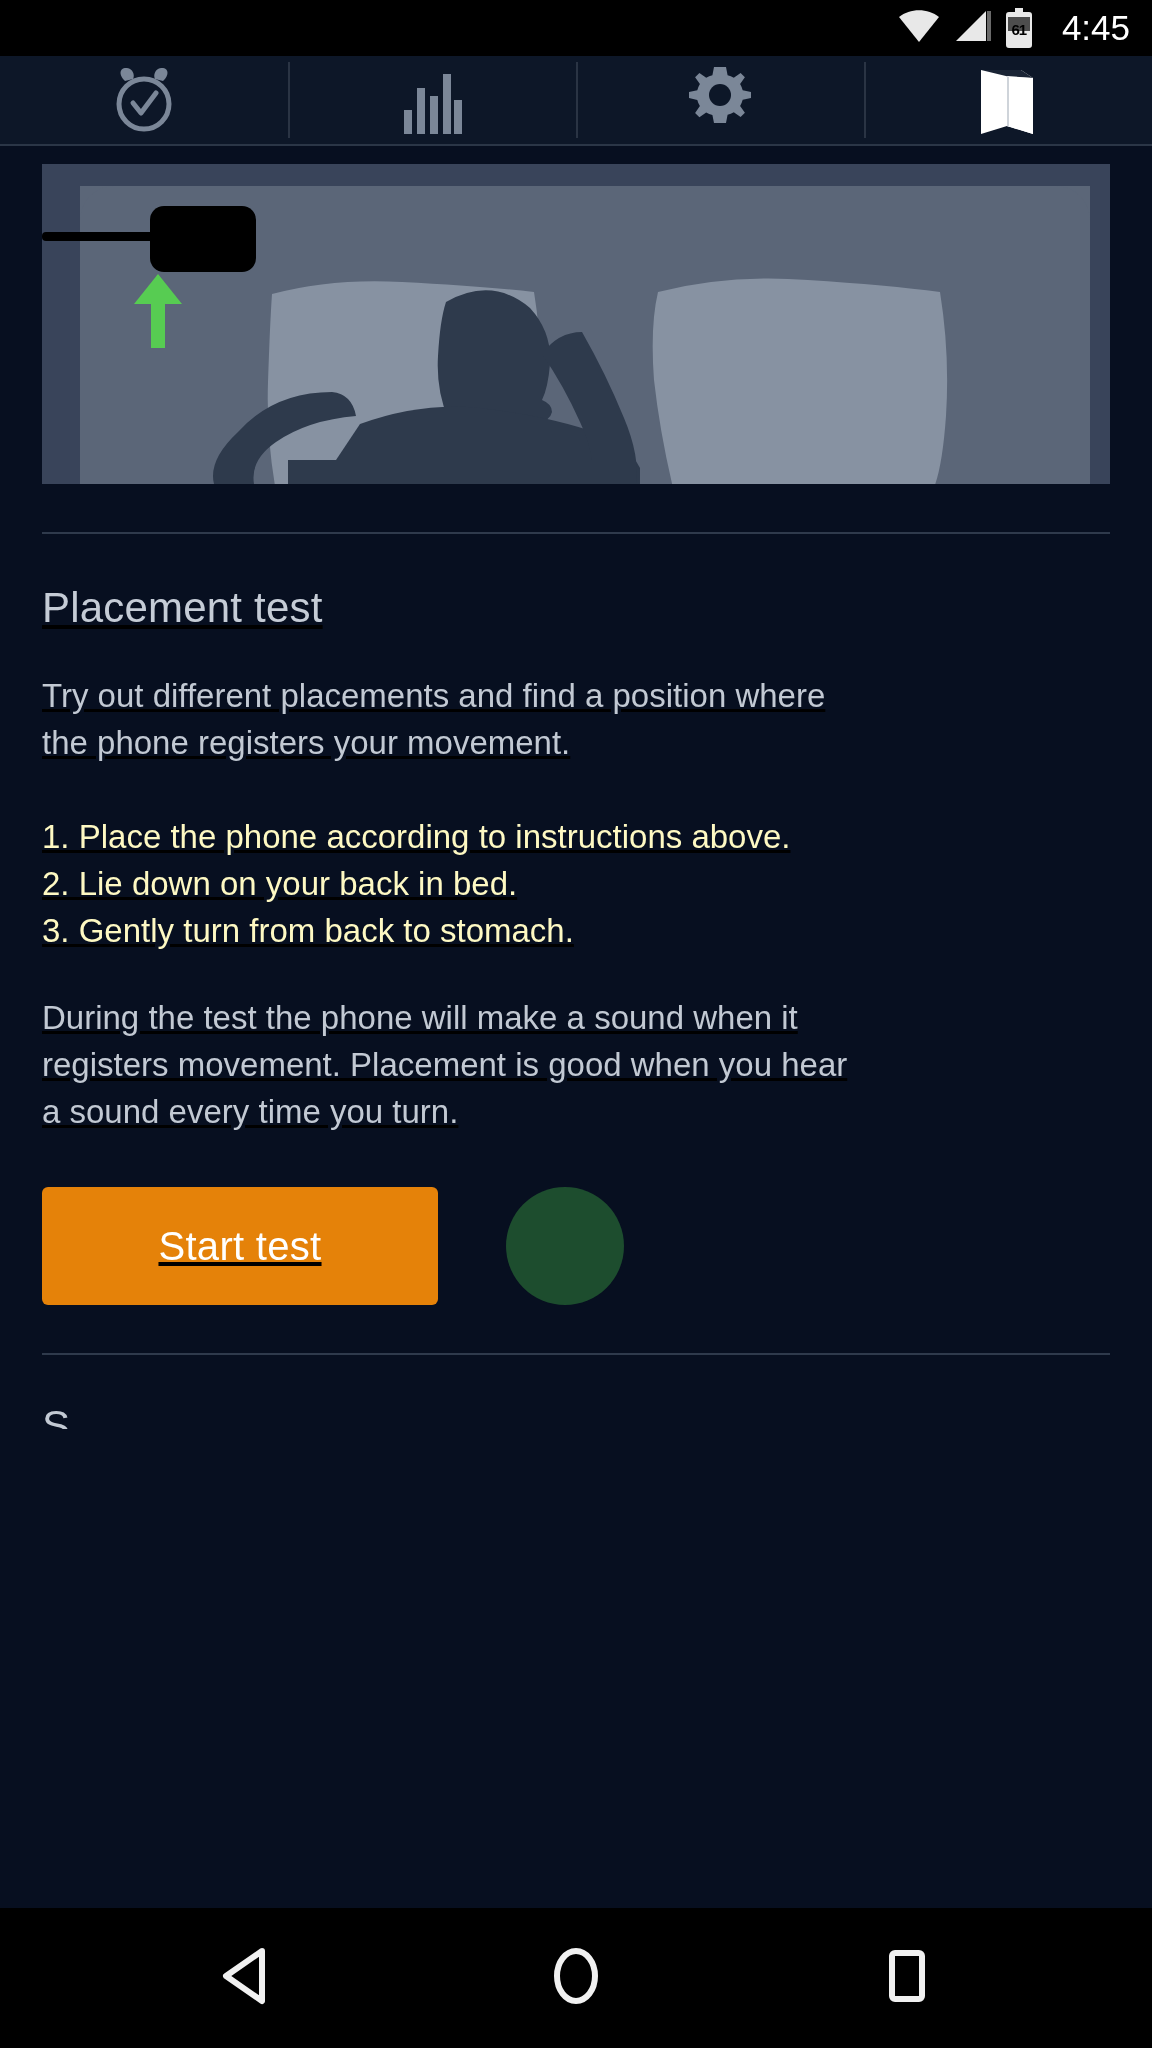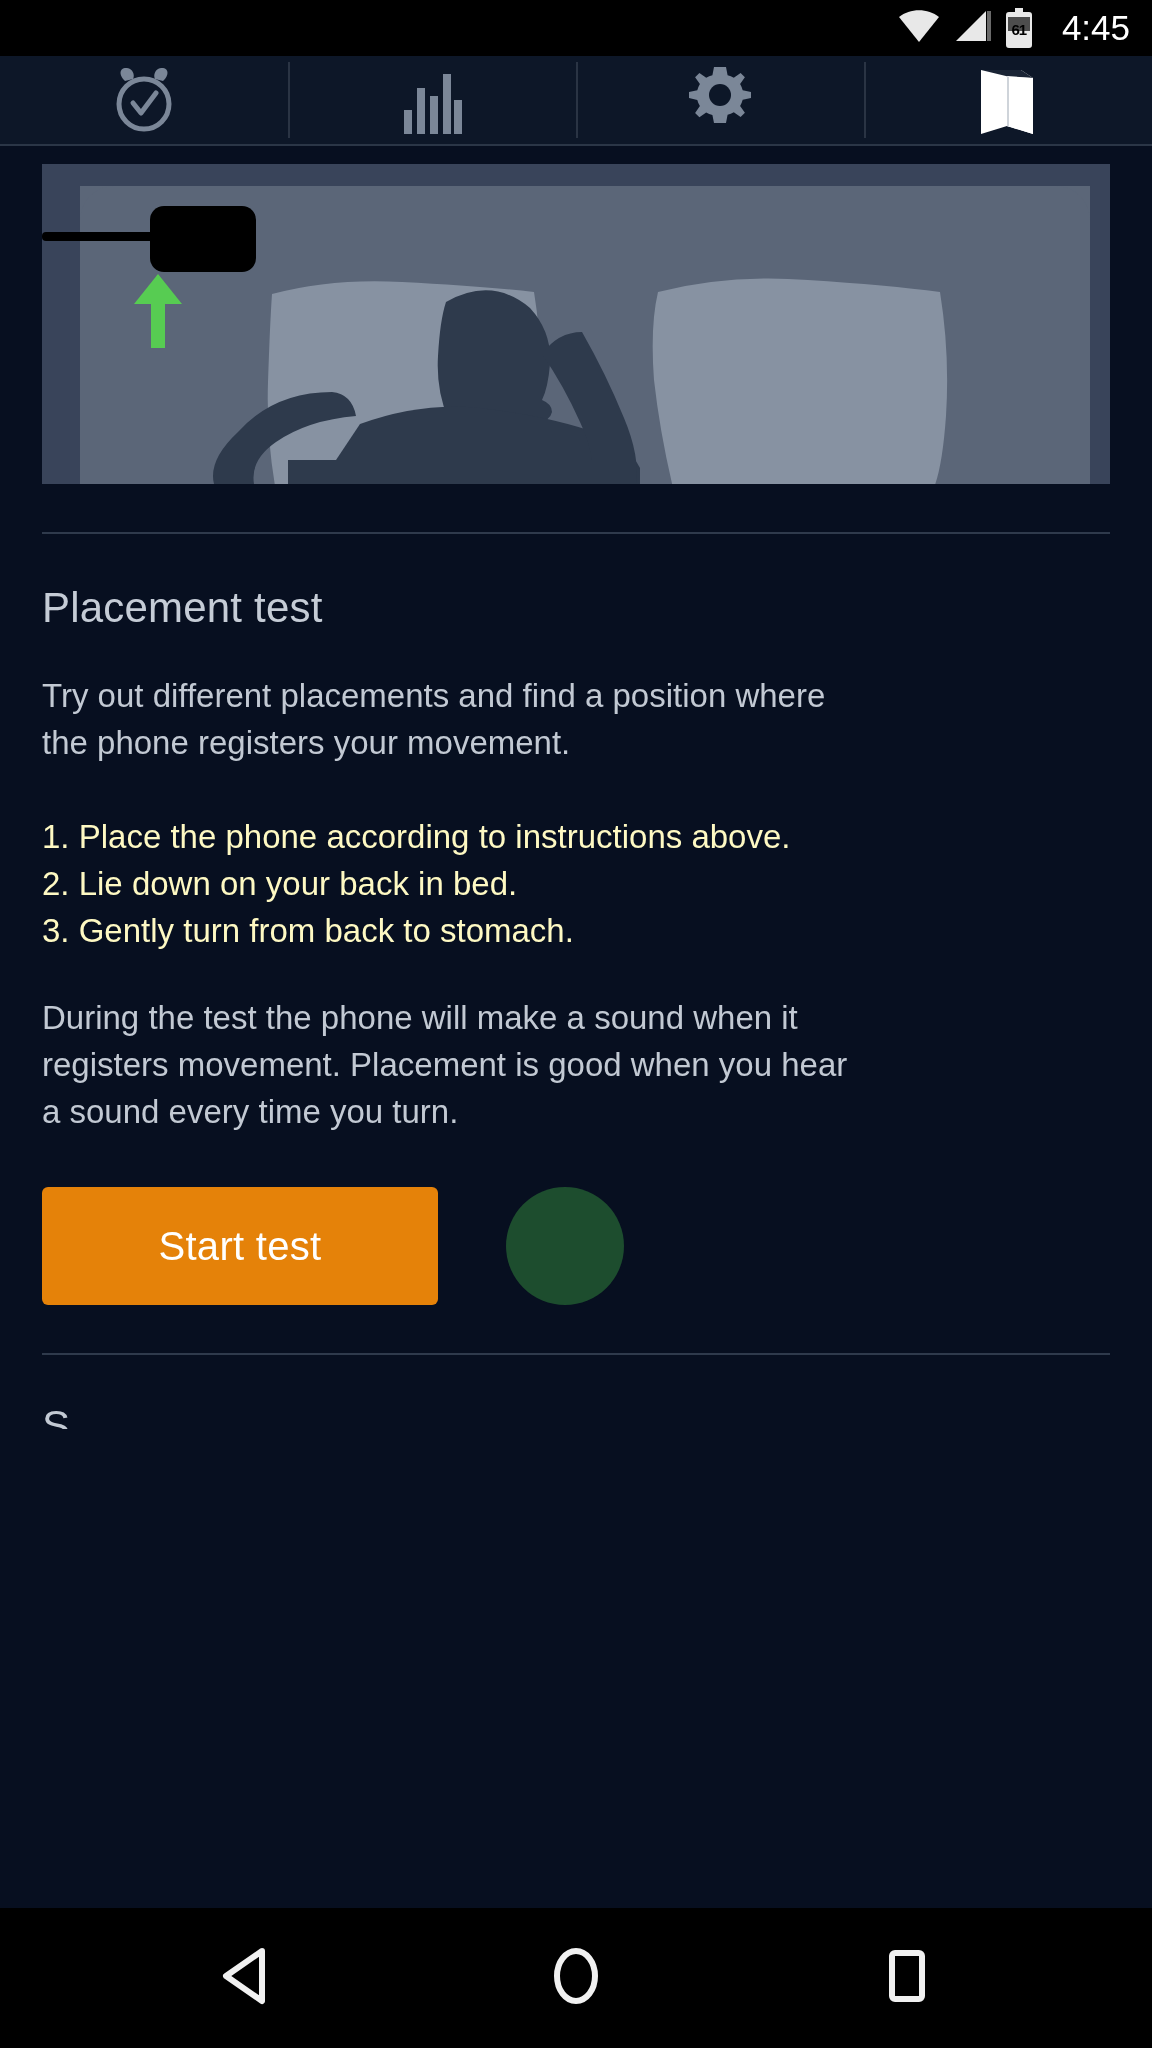--- a/index.html
+++ b/index.html
@@ -112,20 +112,21 @@
   }
 
   .divider {
     height: 2px;
     background: #2f3a4c;
     margin: 48px 42px 0 42px;
   }
 
   .section {
     padding: 0 42px;
+    text-decoration: underline;
   }
   .section-title {
     color: #c5ccd6;
     font-size: 42px;
     font-weight: 400;
     margin-top: 50px;
     letter-spacing: 0.2px;
   }
   .body-text {
     color: #c2c9d3;

